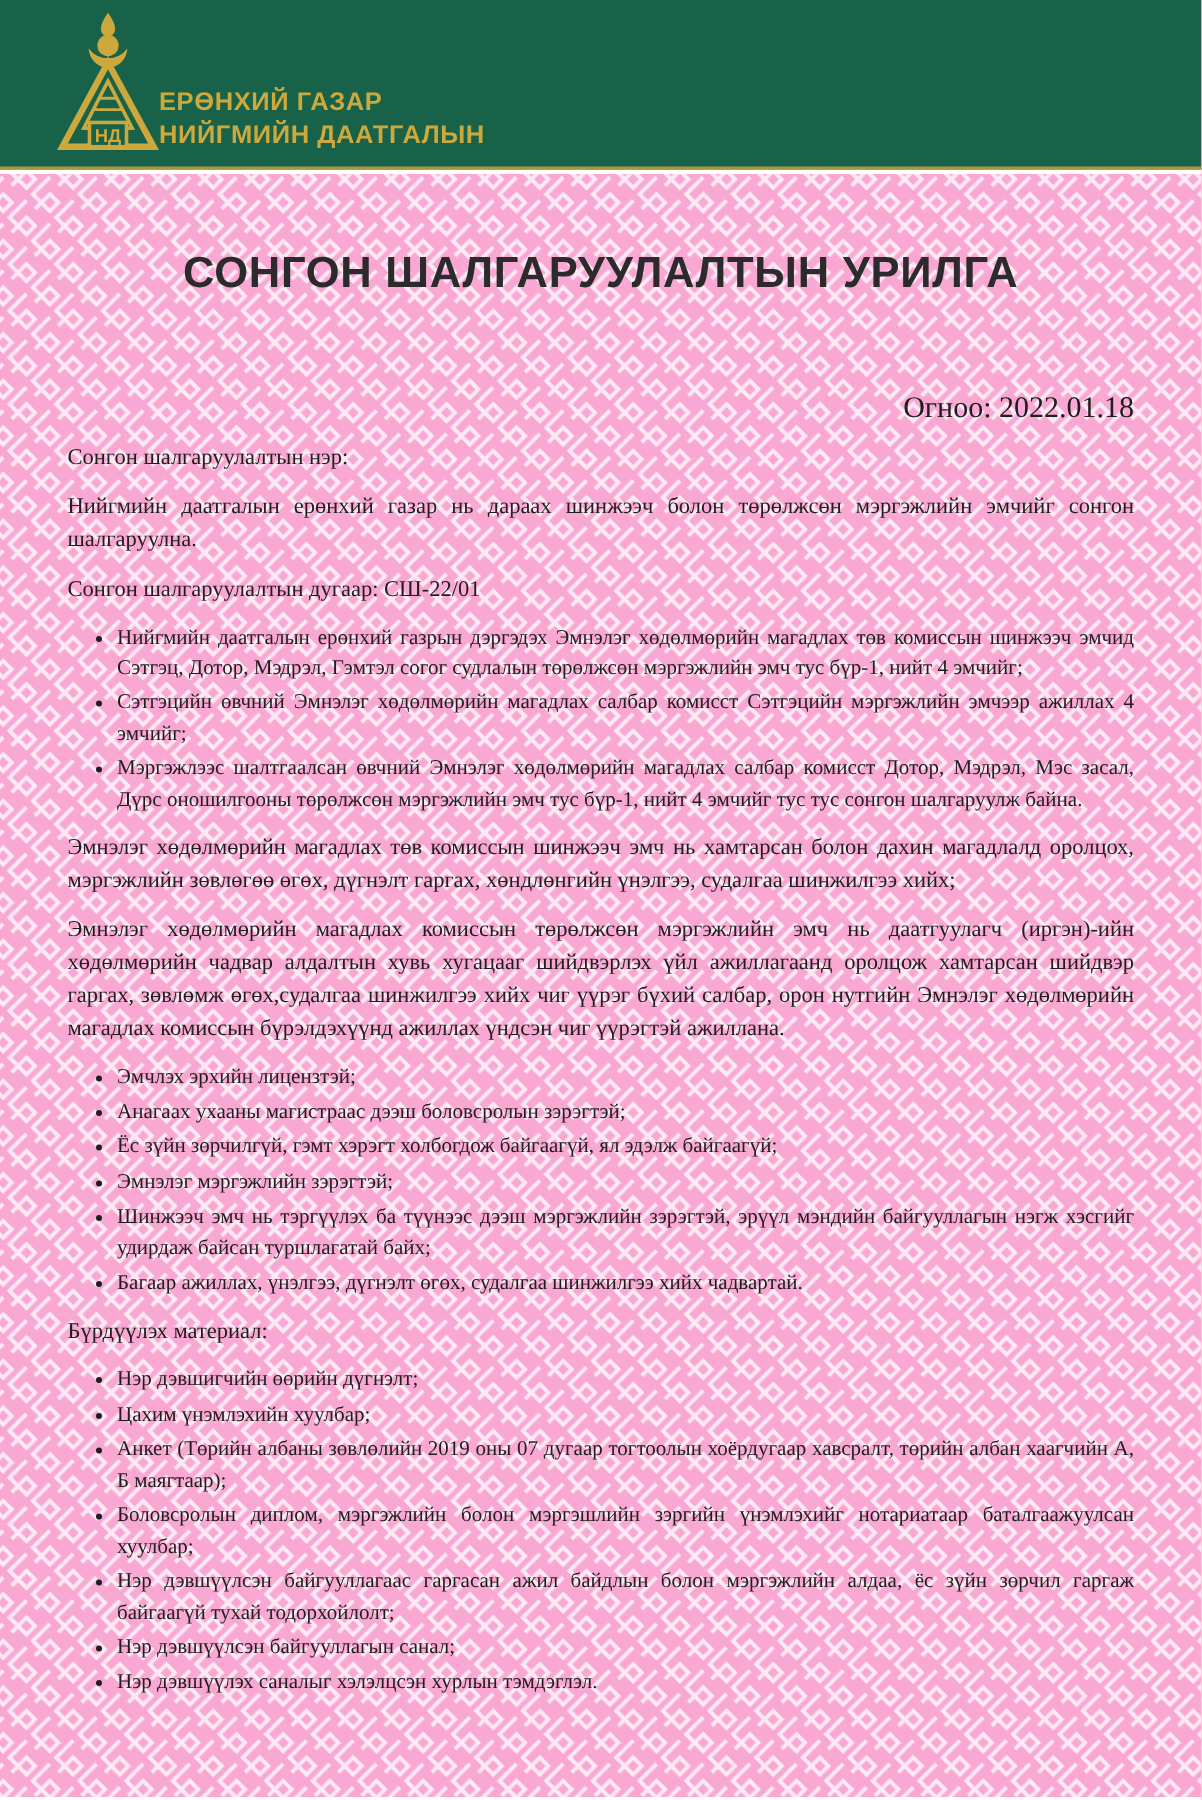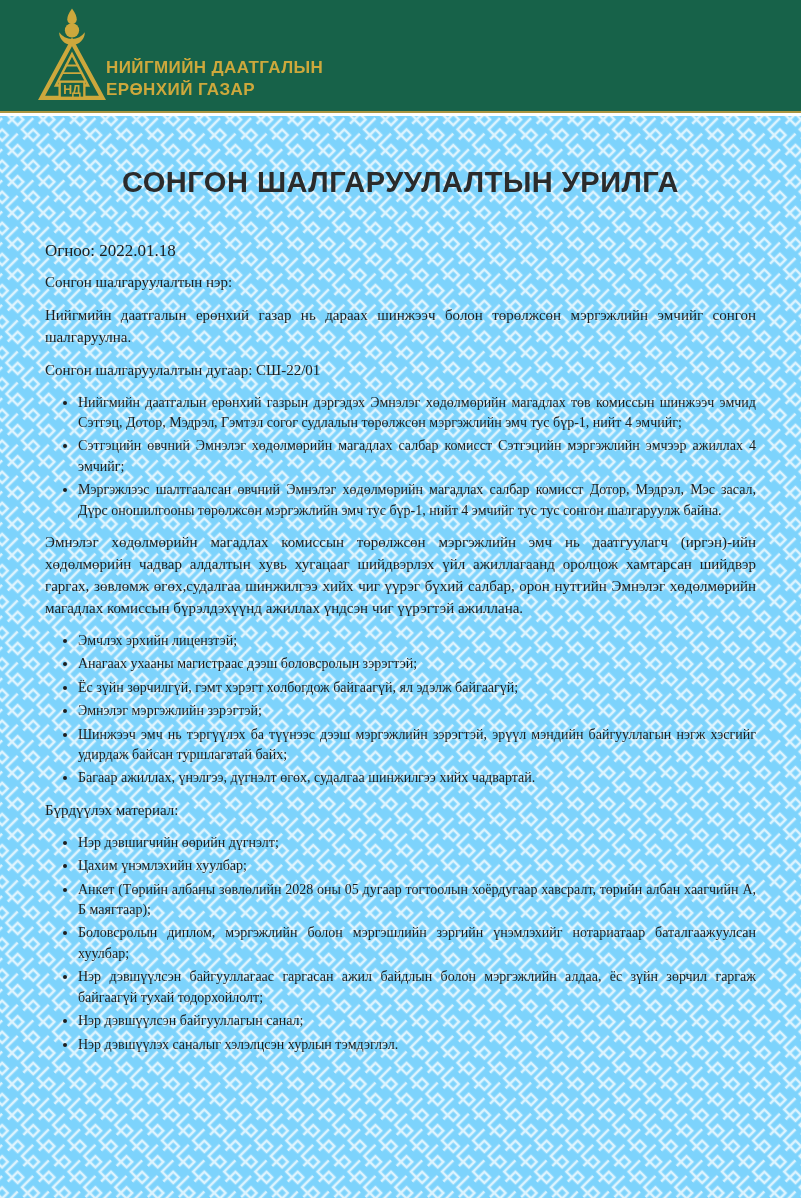--- a/index.html
+++ b/index.html
@@ -15,29 +15,29 @@
     border-bottom:2px solid #ab9640;box-sizing:border-box;
   }
   .logo{position:absolute;left:34px;top:5px;}
   .org-name{
     position:absolute;left:106px;top:57px;
     font-family:"Liberation Sans",sans-serif;font-weight:bold;
     font-size:17px;line-height:1.28;letter-spacing:.4px;color:#cda83c;
   }
   .sep{height:3px;background:#ffffff;}
   
-  .doc{position:relative;height:1082px;background:#7dd3fc;overflow:hidden;}
+  .doc{position:relative;height:1082px;background:#f9a8d4;overflow:hidden;}
   .bg{position:absolute;top:0;left:0;width:801px;height:1082px;}
   .content{position:relative;padding:0 45px;z-index:1;}
   .title{
     margin:50px 0 0;text-align:center;
     font-family:"Liberation Sans",sans-serif;font-weight:bold;
     font-size:29px;letter-spacing:.5px;color:#2b2b2b;
   }
-  .date{margin-top:42px;font-size:17px;}
+  .date{text-align:right;margin-top:62px;font-size:20px;}
   .content p{font-size:15px;line-height:1.46;margin:11px 0;text-align:justify;}
   .hd{font-weight:normal;}
   .content ul{margin:10px 0;padding-left:33px;}
   .content li{font-size:14px;line-height:1.46;margin:3px 0;text-align:justify;}
 </style>
 </head>
 <body>
 
 <div>
 
@@ -46,22 +46,22 @@
       <path d="M40 2 q5 7 5 11.5 a5 5 0 1 1 -10 0 q0 -4.5 5 -11.5" fill="#cda83c"></path>
       <circle cx="40" cy="25" r="7.5" fill="#cda83c"></circle>
       <path d="M26.5 27 a13.5 13.5 0 0 0 27 0 a16.5 16.5 0 0 1 -27 0 Z" fill="#cda83c"></path>
       <path d="M40 37 L8 96 L72 96 Z" fill="none" stroke="#cda83c" stroke-width="4.5"></path>
       <path d="M40 50 L23 83 L57 83 Z" fill="none" stroke="#cda83c" stroke-width="2.5"></path>
       <path d="M33 62 L47 62 M30 70 L50 70" stroke="#cda83c" stroke-width="2"></path>
       <rect x="27" y="79" width="26" height="17" fill="#176249" stroke="#cda83c" stroke-width="2.5"></rect>
       <text x="40" y="92.5" text-anchor="middle" font-family="Liberation Sans, sans-serif" font-size="13" font-weight="bold" fill="#cda83c">НД</text>
     </svg>
     <div class="org-name">
+      <div>ЕРӨНХИЙ ГАЗАР</div>
       <div>НИЙГМИЙН ДААТГАЛЫН</div>
-      <div>ЕРӨНХИЙ ГАЗАР</div>
     </div>
   </header>
   <div class="sep"></div>
 
   <main class="doc">
     <svg class="bg" aria-hidden="true">
       <defs>
         <pattern id="ulzii" width="22" height="22" patternUnits="userSpaceOnUse" patternTransform="rotate(45)">
           <path d="M3 0 V16 H19 V8 H11 V22" fill="none" stroke="#ffffff" stroke-width="2.6" stroke-opacity="0.75"></path>
         </pattern>
@@ -78,36 +78,37 @@
       <p>Нийгмийн даатгалын ерөнхий газар нь дараах шинжээч болон төрөлжсөн мэргэжлийн эмчийг сонгон шалгаруулна.</p>
 
       <p><span class="hd">Сонгон шалгаруулалтын дугаар:</span> <span>СШ-22/01</span></p>
 
       <ul>
         <li>Нийгмийн даатгалын ерөнхий газрын дэргэдэх Эмнэлэг хөдөлмөрийн магадлах төв комиссын шинжээч эмчид Сэтгэц, Дотор, Мэдрэл, Гэмтэл согог судлалын төрөлжсөн мэргэжлийн эмч тус бүр-1, нийт 4 эмчийг;</li>
         <li>Сэтгэцийн өвчний Эмнэлэг хөдөлмөрийн магадлах салбар комисст Сэтгэцийн мэргэжлийн эмчээр ажиллах 4 эмчийг;</li>
         <li>Мэргэжлээс шалтгаалсан өвчний Эмнэлэг хөдөлмөрийн магадлах салбар комисст Дотор, Мэдрэл, Мэс засал, Дүрс оношилгооны төрөлжсөн мэргэжлийн эмч тус бүр-1, нийт 4 эмчийг тус тус сонгон шалгаруулж байна.</li>
       </ul>
 
+      <p>Эмнэлэг хөдөлмөрийн магадлах төв комиссын шинжээч эмч нь хамтарсан болон дахин магадлалд оролцох, мэргэжлийн зөвлөгөө өгөх, дүгнэлт гаргах, хөндлөнгийн үнэлгээ, судалгаа шинжилгээ хийх;</p>
       <p>Эмнэлэг хөдөлмөрийн магадлах комиссын төрөлжсөн мэргэжлийн эмч нь даатгуулагч (иргэн)-ийн хөдөлмөрийн чадвар алдалтын хувь хугацааг шийдвэрлэх үйл ажиллагаанд оролцож хамтарсан шийдвэр гаргах, зөвлөмж өгөх,судалгаа шинжилгээ хийх чиг үүрэг бүхий салбар, орон нутгийн Эмнэлэг хөдөлмөрийн магадлах комиссын бүрэлдэхүүнд ажиллах үндсэн чиг үүрэгтэй ажиллана.</p>
 
       <ul>
         <li>Эмчлэх эрхийн лицензтэй;</li>
         <li>Анагаах ухааны магистраас дээш боловсролын зэрэгтэй;</li>
         <li>Ёс зүйн зөрчилгүй, гэмт хэрэгт холбогдож байгаагүй, ял эдэлж байгаагүй;</li>
         <li>Эмнэлэг мэргэжлийн зэрэгтэй;</li>
         <li>Шинжээч эмч нь тэргүүлэх ба түүнээс дээш мэргэжлийн зэрэгтэй, эрүүл мэндийн байгууллагын нэгж хэсгийг удирдаж байсан туршлагатай байх;</li>
         <li>Багаар ажиллах, үнэлгээ, дүгнэлт өгөх, судалгаа шинжилгээ хийх чадвартай.</li>
       </ul>
 
       <p class="hd">Бүрдүүлэх материал:</p>
       <ul>
         <li>Нэр дэвшигчийн өөрийн дүгнэлт;</li>
         <li>Цахим үнэмлэхийн хуулбар;</li>
-        <li>Анкет (Төрийн албаны зөвлөлийн 2028 оны 05 дугаар тогтоолын хоёрдугаар хавсралт, төрийн албан хаагчийн А, Б маягтаар);</li>
+        <li>Анкет (Төрийн албаны зөвлөлийн 2019 оны 07 дугаар тогтоолын хоёрдугаар хавсралт, төрийн албан хаагчийн А, Б маягтаар);</li>
         <li>Боловсролын диплом, мэргэжлийн болон мэргэшлийн зэргийн үнэмлэхийг нотариатаар баталгаажуулсан хуулбар;</li>
         <li>Нэр дэвшүүлсэн байгууллагаас гаргасан ажил байдлын болон мэргэжлийн алдаа, ёс зүйн зөрчил гаргаж байгаагүй тухай тодорхойлолт;</li>
         <li>Нэр дэвшүүлсэн байгууллагын санал;</li>
         <li>Нэр дэвшүүлэх саналыг хэлэлцсэн хурлын тэмдэглэл.</li>
       </ul>
 
     </div>
   </main>
 
 </div>

